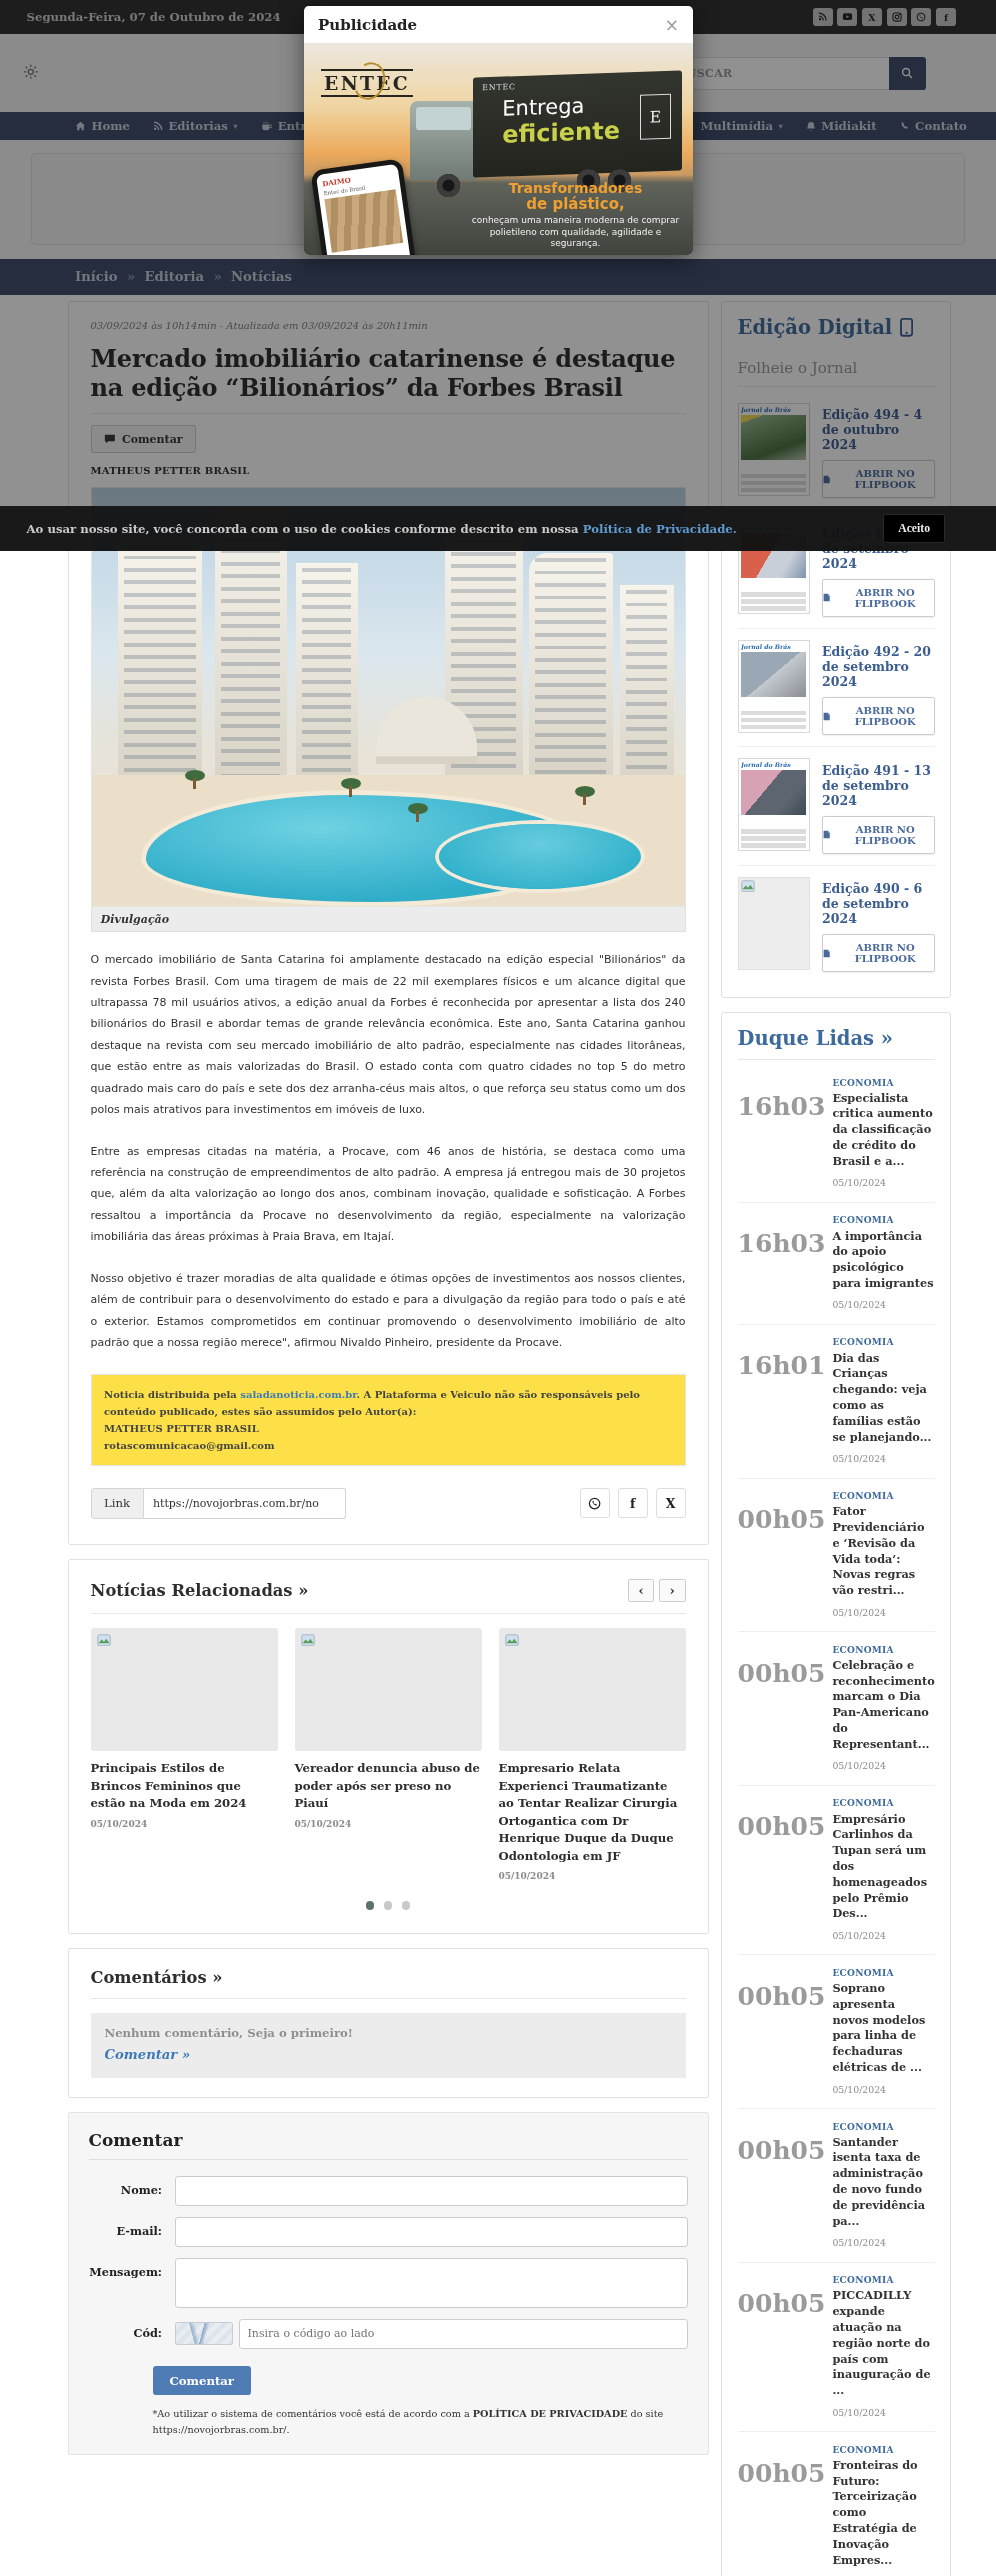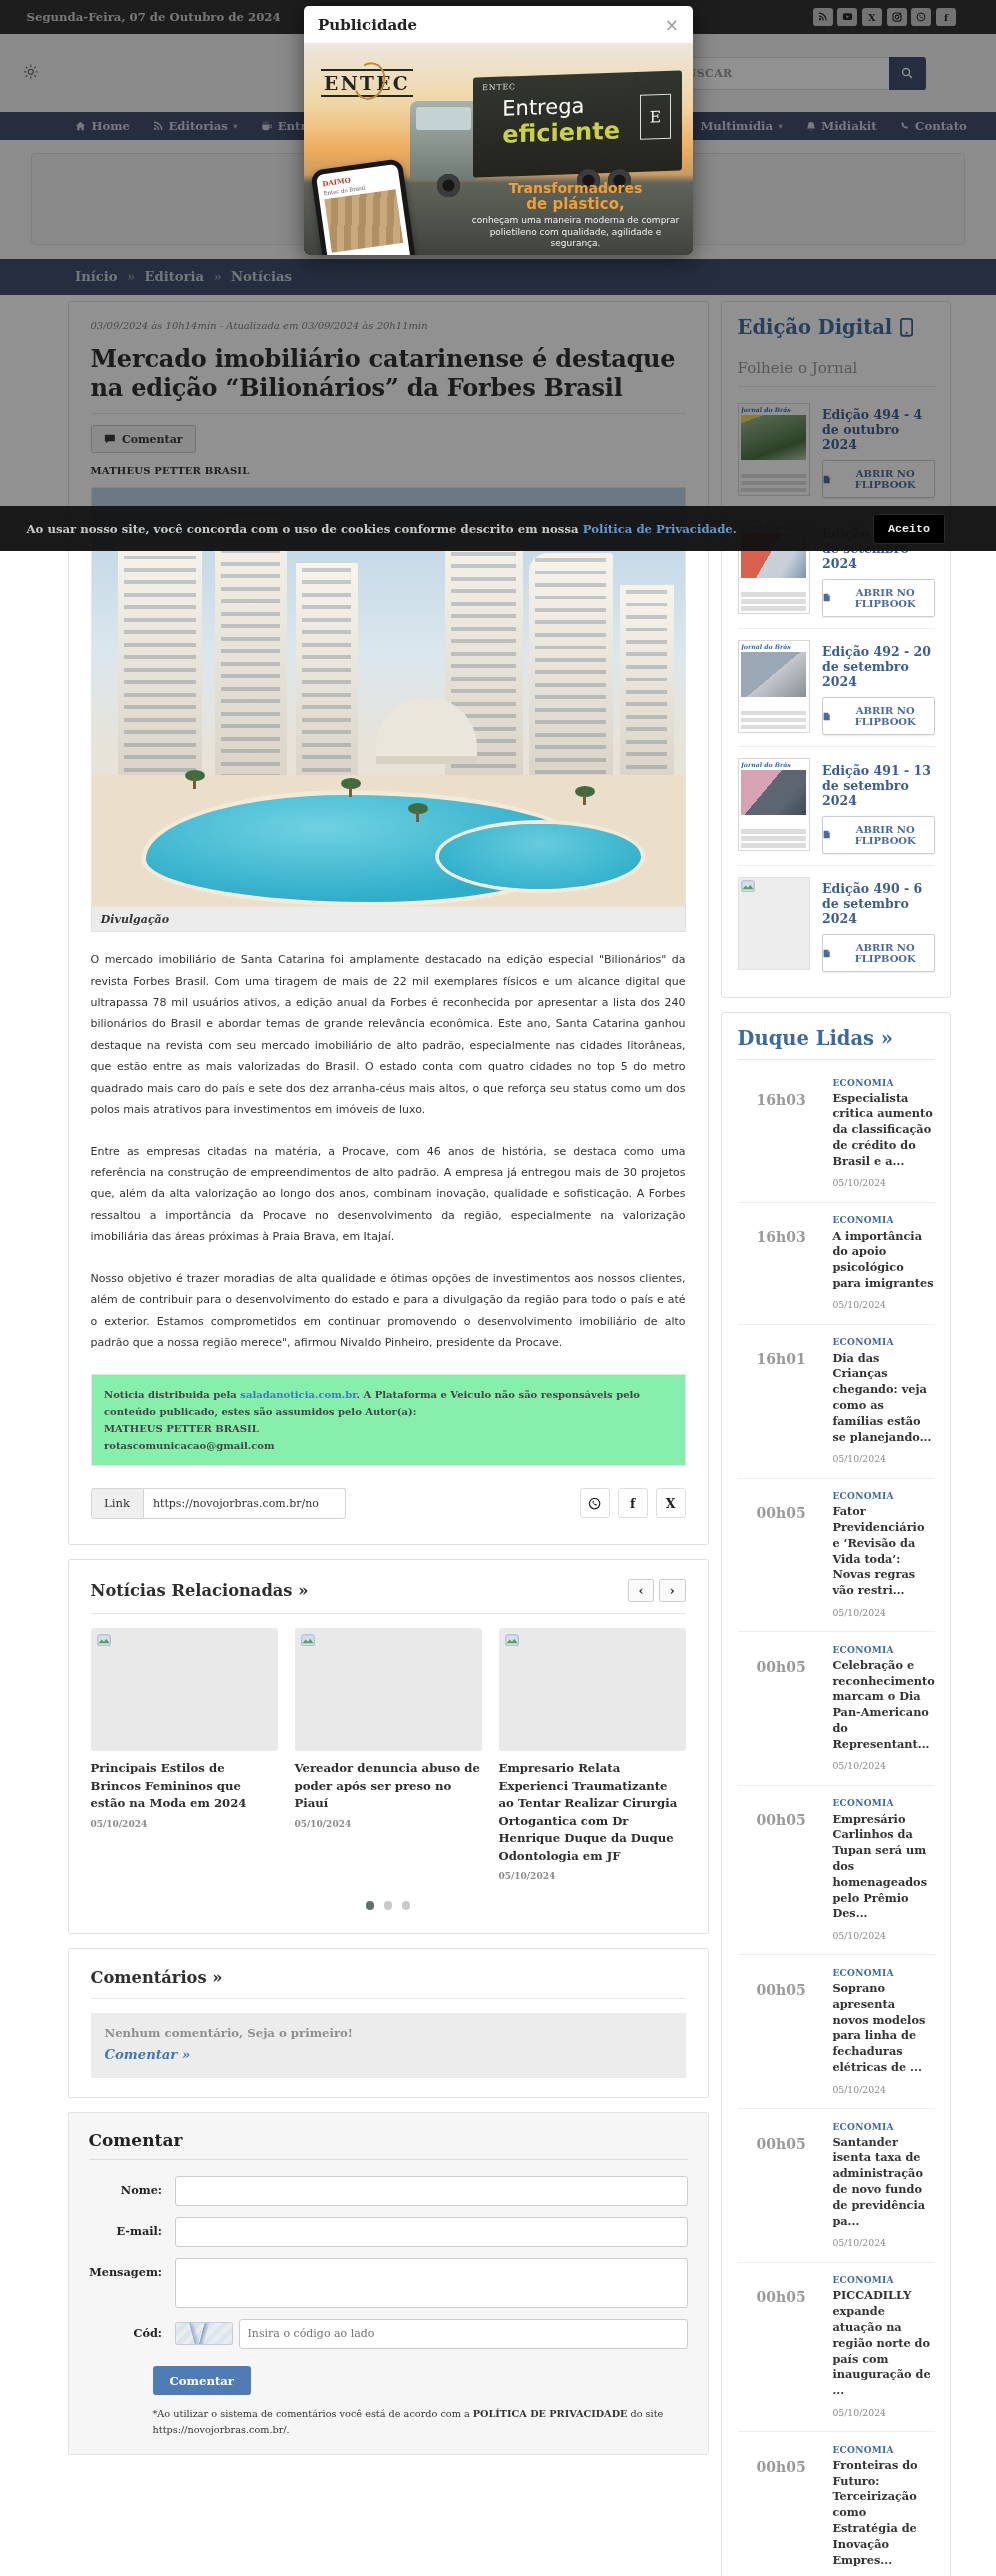--- a/index.html
+++ b/index.html
@@ -74,21 +74,21 @@
   .deck{position:absolute;left:0;right:0;bottom:0;height:131px;background:#ecdfca}
   .pool1{position:absolute;left:54px;bottom:4.7px;width:436px;height:107px;background:radial-gradient(ellipse at 40% 30%,#6fd2e2,#2fadc9 70%);border-radius:46% 54% 48% 52%/60% 50% 50% 40%;box-shadow:0 0 0 4.7px #f3ead8}
   .pool2{position:absolute;right:44px;bottom:17px;width:202px;height:65px;background:radial-gradient(ellipse at 50% 30%,#67cbdd,#33b2cc 75%);border-radius:50%;box-shadow:0 0 0 3.9px #f3ead8}
   .palm{position:absolute;width:20px;height:11px;background:#3f6b3f;border-radius:50%}
   .palm::after{content:"";position:absolute;left:8.6px;top:7.8px;width:3.1px;height:11px;background:#7a5b36}
   .pm1{left:249px;bottom:117px}.pm2{left:483px;bottom:109px}.pm3{right:257px;bottom:92px}.pm4{left:93px;bottom:125px}
   .caption{background:#ececec;border:0.8px solid #e0e0e0;border-top:none;padding:5.4px 9.3px;font-style:italic;font-weight:bold;font-size:11px;color:#333;margin-bottom:17px}
 
   .body-p{font-family:"DejaVu Sans","Liberation Sans",sans-serif;font-size:11px;color:#333;line-height:1.95;text-align:justify;margin-bottom:20px}
 
-  .disclaimer{border:0.8px solid #e4e4e4;background:#86efac;padding:11px 12.5px;font-weight:bold;font-size:10px;color:#444;line-height:1.7;margin:0 0 22px}
+  .disclaimer{border:0.8px solid #e4e4e4;background:#fde047;padding:11px 12.5px;font-weight:bold;font-size:10px;color:#444;line-height:1.7;margin:0 0 22px}
   .disclaimer a{color:#3f7ab8;text-decoration:none;cursor:pointer}
 
   .linkrow{display:flex;align-items:center;margin-bottom:6.2px}
   .linklabel{background:#efefef;border:0.8px solid #d5d5d5;border-radius:3.1px 0 0 3.1px;padding:7.8px 12.5px;font-size:11.7px;color:#333}
   .linkinput{width:202px;border:0.8px solid #d5d5d5;border-left:none;border-radius:0 3.1px 3.1px 0;padding:7.8px 9.3px;font-family:inherit;font-size:11px;color:#333;outline:none}
   .sharebtns{margin-left:auto;display:flex;gap:7.8px}
   .sharebtn{width:30px;height:30px;background:#fff;border:0.8px solid #ddd;border-radius:3.1px;display:flex;align-items:center;justify-content:center;color:#222;font-weight:bold;font-size:12.5px;cursor:pointer}
 
   
   .sechead{display:flex;align-items:center;border-bottom:0.8px solid #e7e7e7;padding-bottom:11px;margin-bottom:14px}
@@ -142,36 +142,36 @@
   .ph2{background:linear-gradient(120deg,#d9604a 0 45%,#c9cfd9 45% 70%,#7d93ad)}
   .ph3{background:linear-gradient(140deg,#9aa7b4 0 50%,#c3c9cf 50%,#8b8f94)}
   .ph4{background:linear-gradient(130deg,#d8a2b5 0 40%,#5d6670 40% 70%,#3d4a55)}
   .np .lines{flex:1;display:flex;flex-direction:column;gap:2.3px;justify-content:flex-end}
   .np .lines i{display:block;height:4.7px;background:#dcdcdc}
   .np.broken{background:#ededed;border:0.8px solid #e0e0e0;justify-content:flex-start}
   .brokenicon{width:14px;height:12.5px}
 
   .ml-row{display:flex;align-items:flex-start;gap:7.8px;padding:12.5px 0;border-bottom:0.8px solid #eee;cursor:pointer}
   .ml-row:last-child{border-bottom:none}
-  .ml-time{width:87px;flex:none;text-align:center;color:#9a9a9a;font-weight:bold;font-size:14px;padding-top:14px}
+  .ml-time{width:87px;flex:none;text-align:center;color:#9a9a9a;font-weight:bold;font-size:25px;padding-top:14px}
   .ml-cat{color:var(--blue);font-weight:bold;font-size:9px;letter-spacing:0.3px;margin-bottom:3.1px}
   .ml-title{color:#333;font-weight:bold;font-size:11.3px;line-height:1.4;margin-bottom:4.7px}
   .ml-date{color:#8a8a8a;font-size:9.3px}
   .skel{height:18.7px;border:0.8px solid #e2e2e2;border-radius:9.3px;background:#fbfbfb;margin-bottom:7.8px}
   .skel.big{height:26.5px;border-radius:6.2px}
 
   
   .prefooter{background:#fafafa;border-top:0.8px solid #eee;height:109px;display:flex;align-items:center;position:relative;margin-top:31px}
 
   
   .dim{position:absolute;left:0;top:0;width:996px;height:506px;background:rgba(10,10,12,.45);z-index:50;pointer-events:none}
   .cookiebar{position:absolute;left:0;top:506px;width:996px;height:45px;background:rgba(18,18,18,.97);z-index:60;display:flex;align-items:center}
   .cookiebar .txt{margin-left:26.5px;color:#c9c9c9;font-weight:bold;font-size:11.7px}
   .cookiebar .txt a{color:#5f9bd0;cursor:pointer;text-decoration:none}
-  .acceptbtn{margin-left:auto;margin-right:51px;background:#000;border:0.8px solid #2a2a2a;border-radius:2.3px;color:#ededed;font-family:Liberation Mono, monospace;font-weight:bold;font-size:11.7px;padding:7px 14px;cursor:pointer}
+  .acceptbtn{margin-left:auto;margin-right:51px;background:#000;border:0.8px solid #2a2a2a;border-radius:2.3px;color:#ededed;font-family:Liberation Serif, serif;font-weight:bold;font-size:11.7px;padding:7px 14px;cursor:pointer}
 
   .modal{position:absolute;left:304px;top:6.2px;width:389px;background:#fff;border-radius:4.7px;box-shadow:0 4.7px 23px rgba(0,0,0,.5);z-index:70;overflow:hidden}
   .modal-h{display:flex;align-items:center;padding:10px 14px 8.6px}
   .modal-h .mtitle{font-weight:bold;font-size:15px;color:#222}
   .modal-h .close{margin-left:auto;color:#9a9a9a;font-size:17px;line-height:1;cursor:pointer;font-family:"DejaVu Sans",sans-serif}
   .adimg{position:relative;height:212px;background:linear-gradient(180deg,#ece7df 0%,#f0d5a2 30%,#ecaa5b 52%,#c99a62 62%,#60635a 66%,#41443d 100%);overflow:hidden}
   .entec{position:absolute;left:17px;top:26.5px;color:#26261f;font-size:18.7px;font-weight:bold;letter-spacing:2.3px;border-top:2.3px solid #26261f;border-bottom:2.3px solid #26261f;padding:0.8px 3.1px}
   .entec::after{content:"";position:absolute;left:33px;top:-9.3px;width:26.5px;height:34px;border:2.3px solid #b98c2e;border-radius:50%;border-left-color:transparent;transform:rotate(18deg)}
   .truckbox{position:absolute;right:11px;top:31px;width:209px;height:100px;background:linear-gradient(180deg,#33362e,#22241d);border-radius:3.1px;transform:skewY(-2deg);color:#fff;padding:6.2px 9.3px}
   .truckbox .tb-brand{font-size:7.8px;letter-spacing:0.8px;color:#ddd}

